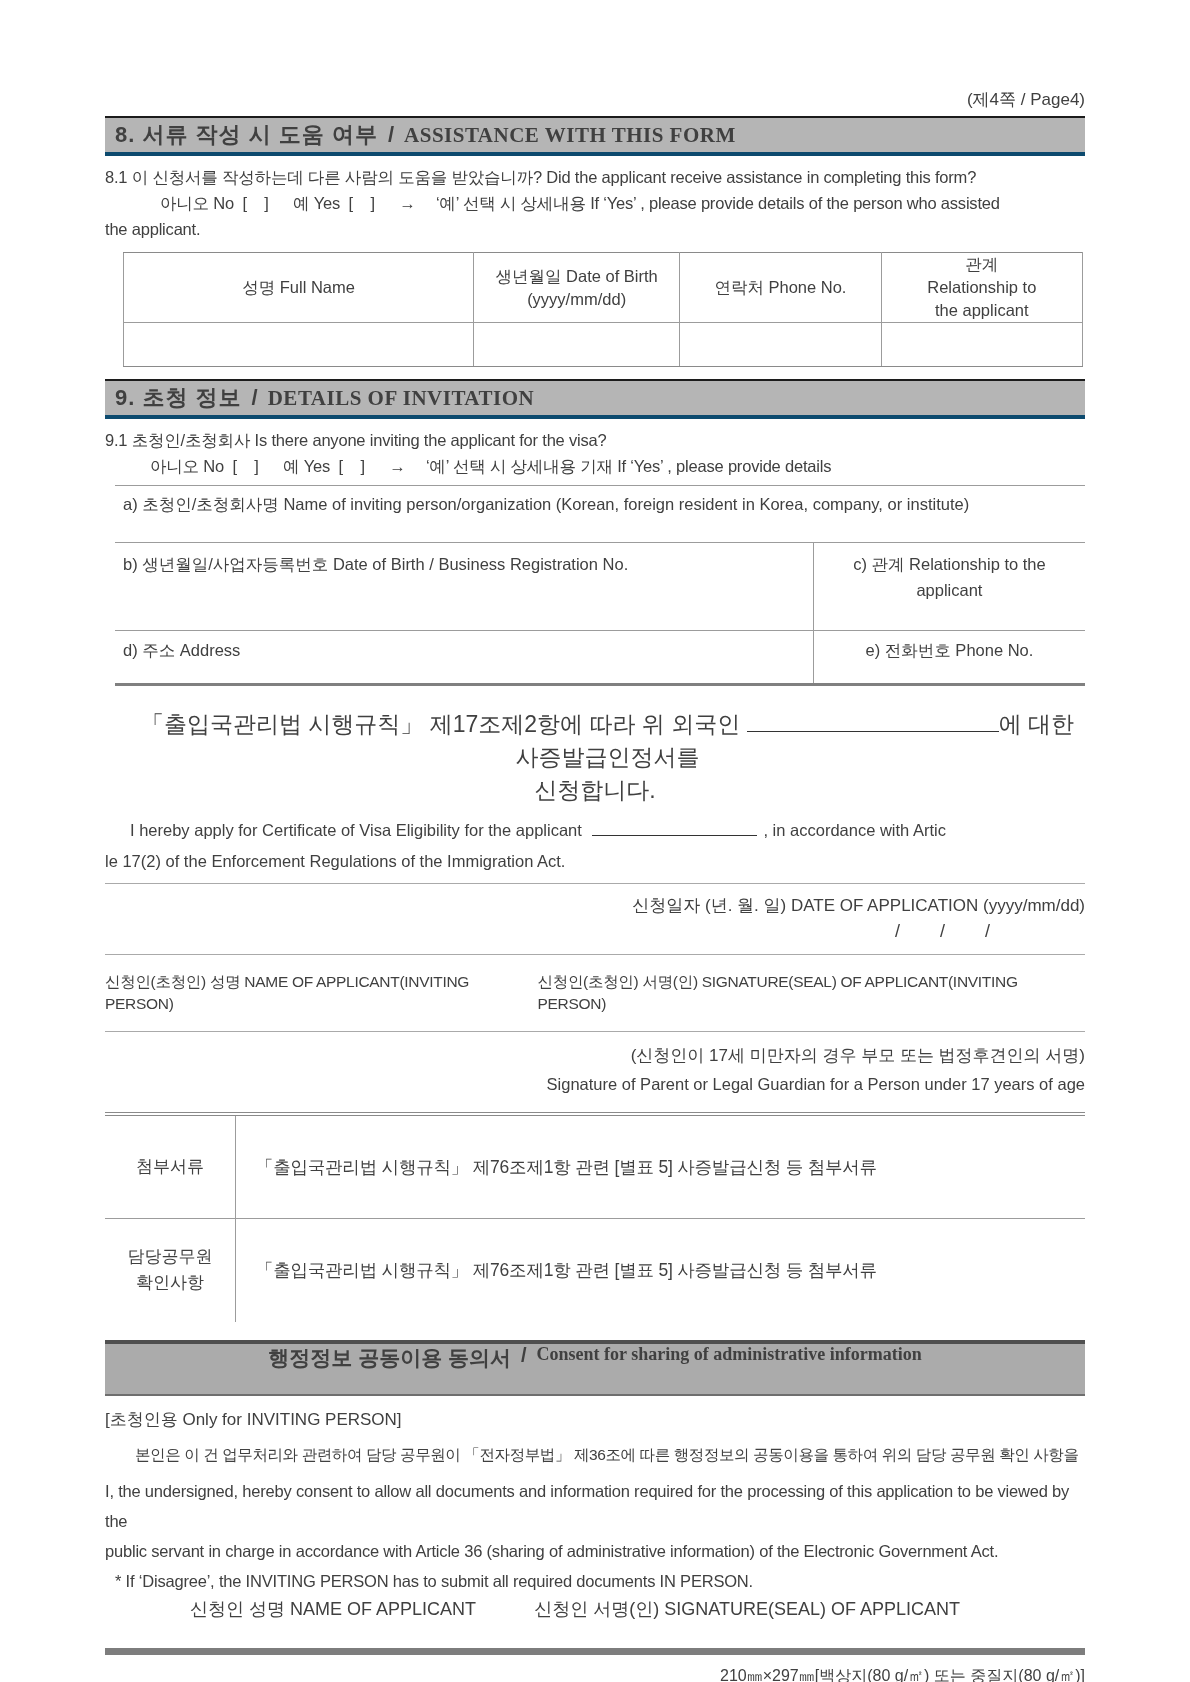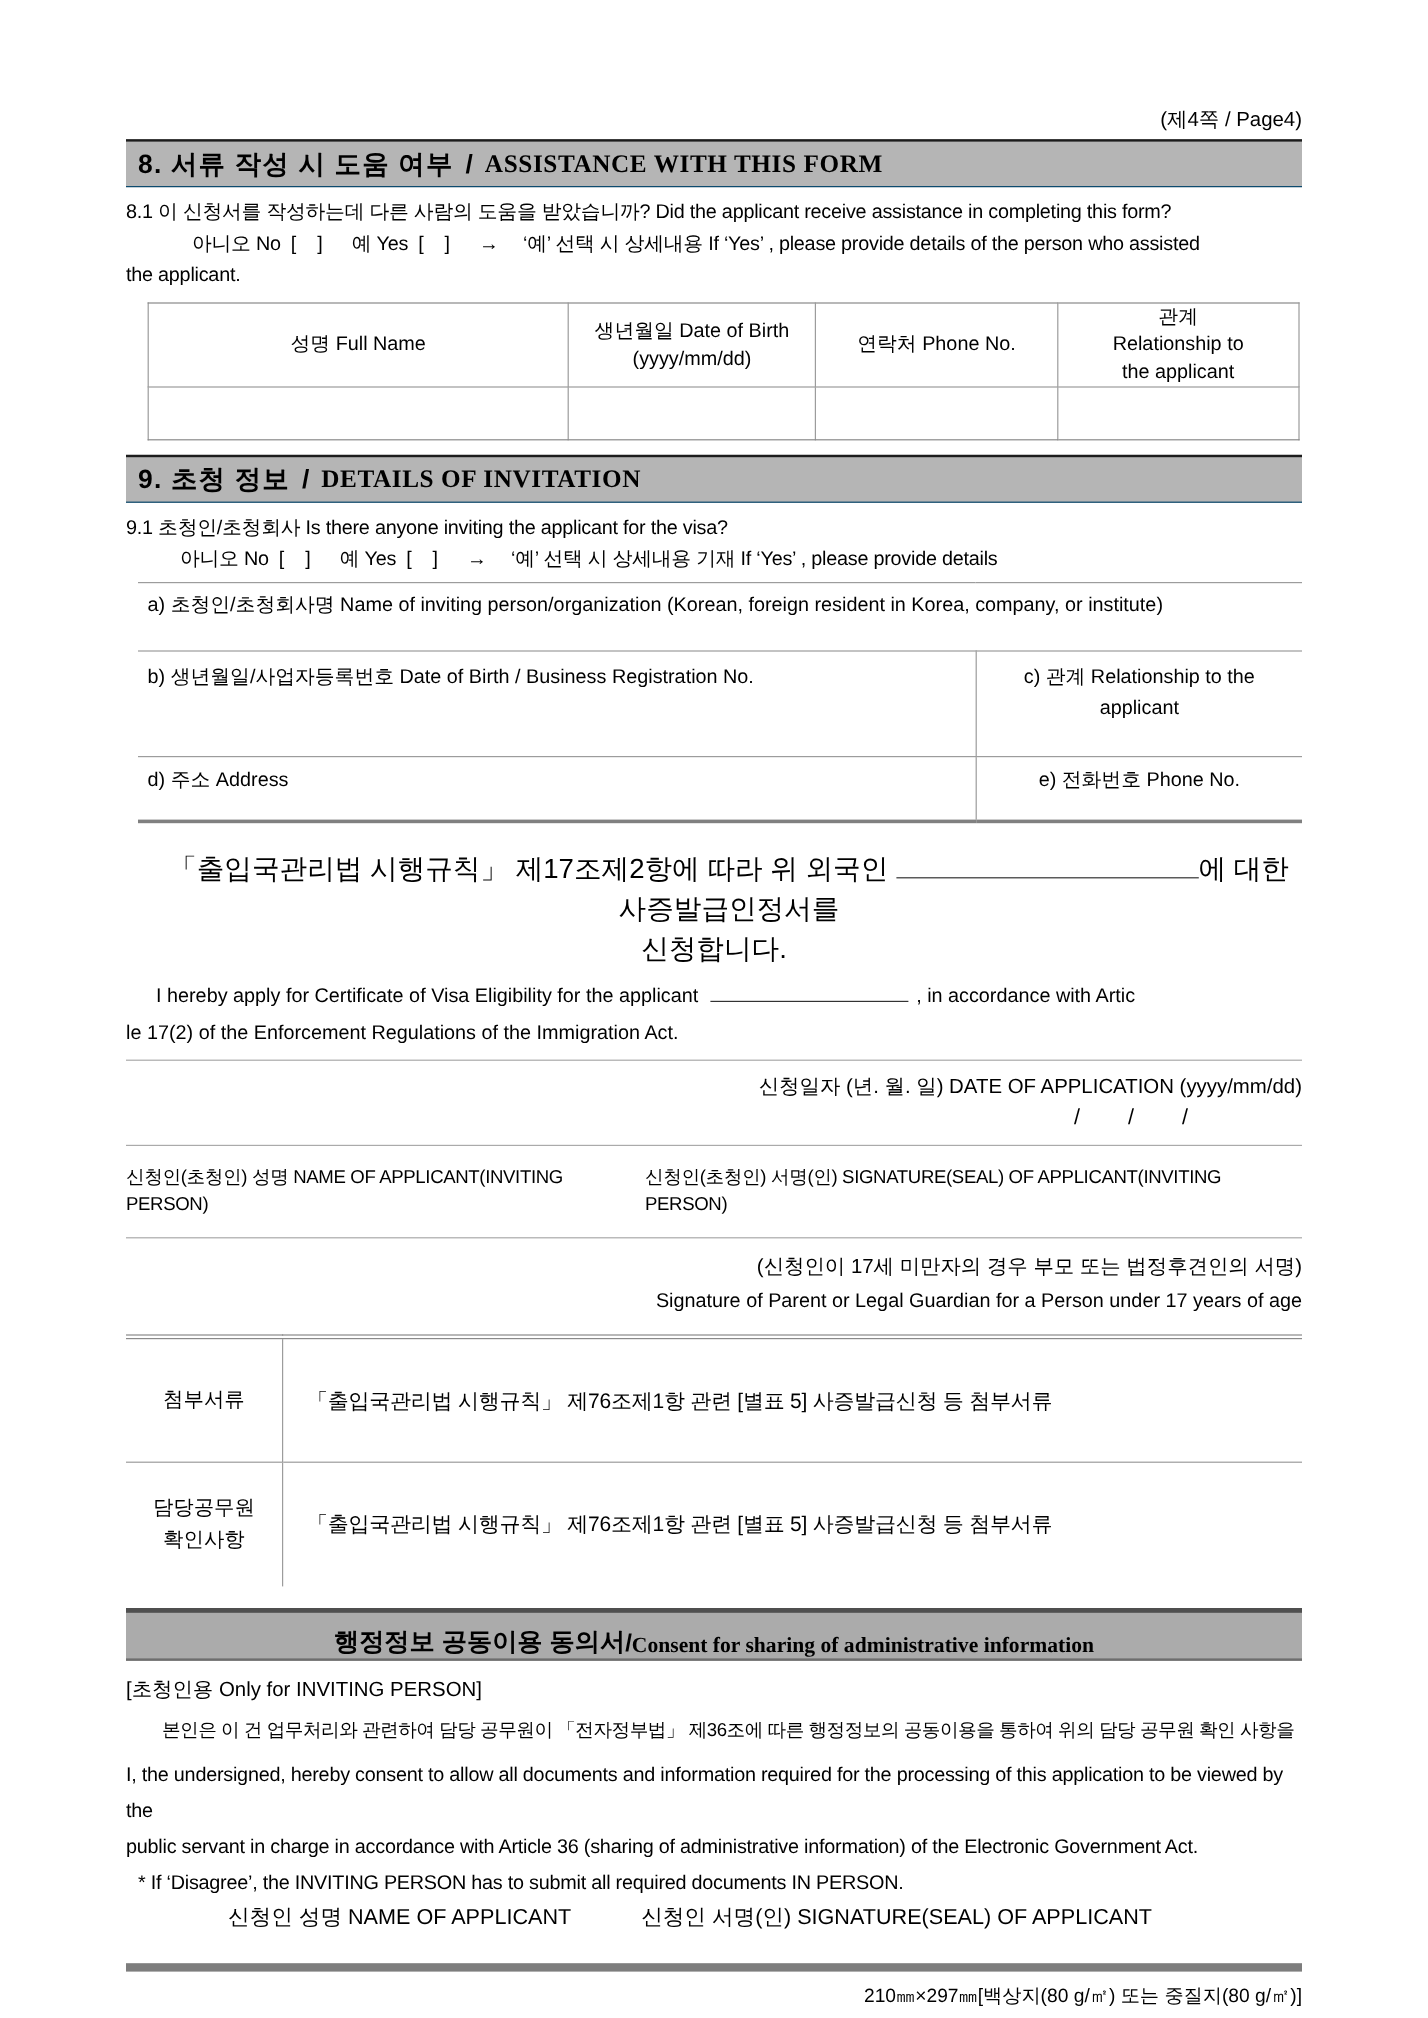--- a/index.html
+++ b/index.html
@@ -1,28 +1,28 @@
 <!DOCTYPE html>
 <html><head>
 <meta charset="utf-8">
 <style>
   * { margin:0; padding:0; box-sizing:border-box; }
   html,body { background:#ffffff; }
   .page {
     position:relative; width:1190px; height:1682px; overflow:hidden;
-    background:#ffffff; color:#000000;
+    background:#ffffff; color:#404040;
     font-family:"Liberation Sans","DejaVu Sans",sans-serif;
     padding:0 105px;
   }
   .marker { padding-top:90px; text-align:right; font-size:17px; line-height:20px; }
 
   
   .secbar {
     margin-top:6px; height:40px; background:#b5b5b5;
-    border-top:2px solid #1c1c1c; border-bottom:1px solid #0c4a6e;
+    border-top:2px solid #1c1c1c; border-bottom:4px solid #0c4a6e;
     display:flex; align-items:center; padding-left:10px; gap:10px;
   }
   .sb-ko { font-size:22px; font-weight:bold; letter-spacing:1px; }
   .sb-sl { font-size:22px; font-weight:bold; }
   .sb-en { font-family:"Liberation Serif","DejaVu Serif",serif; font-size:21px; font-weight:bold; letter-spacing:0.5px; }
 
   .q-line { font-size:16.5px; line-height:26px; letter-spacing:-0.2px; }
   .mt8 { margin-top:8px; }
   .indent55 { padding-left:55px; }
   .indent45 { padding-left:45px; }
@@ -69,23 +69,23 @@
 
   
   .ta { margin-top:14px; width:980px; table-layout:fixed; border-top:4px double #8a8a8a; }
   .ta td { height:104px; vertical-align:middle; font-size:17px; }
   .ta tr + tr td { border-top:1px solid #9c9c9c; }
   .ta .lbl { text-align:center; border-right:1px solid #9c9c9c; line-height:26px; }
   .ta .txt { padding-left:20px; font-size:17.5px; letter-spacing:-0.2px; }
 
   
   .consentbar {
-    margin-top:18px; height:44px; background:#ababab;
+    margin-top:18px; height:56px; background:#ababab;
     border-top:4px solid #4f4f4f; border-bottom:2px solid #6e6e6e;
-    display:flex; align-items:flex-end; justify-content:center; 
+    display:flex; align-items:flex-start; justify-content:center; gap:10px;
   }
   .cb-ko { font-size:21px; font-weight:bold; }
   .cb-sl { font-size:20px; font-weight:bold; }
   .cb-en { font-family:"Liberation Serif","DejaVu Serif",serif; font-size:18px; font-weight:bold; }
 
   .onlyfor { margin-top:12px; font-size:17px; line-height:24px; }
   .consent-ko { margin-top:8px; font-size:15.5px; letter-spacing:-0.4px; line-height:30px; }
   .consent-ko .first { padding-left:30px; }
   .consent-ko div { white-space:pre-wrap; }
   .consent-en { margin-top:6px; font-size:16.5px; line-height:30px; letter-spacing:-0.2px; }

